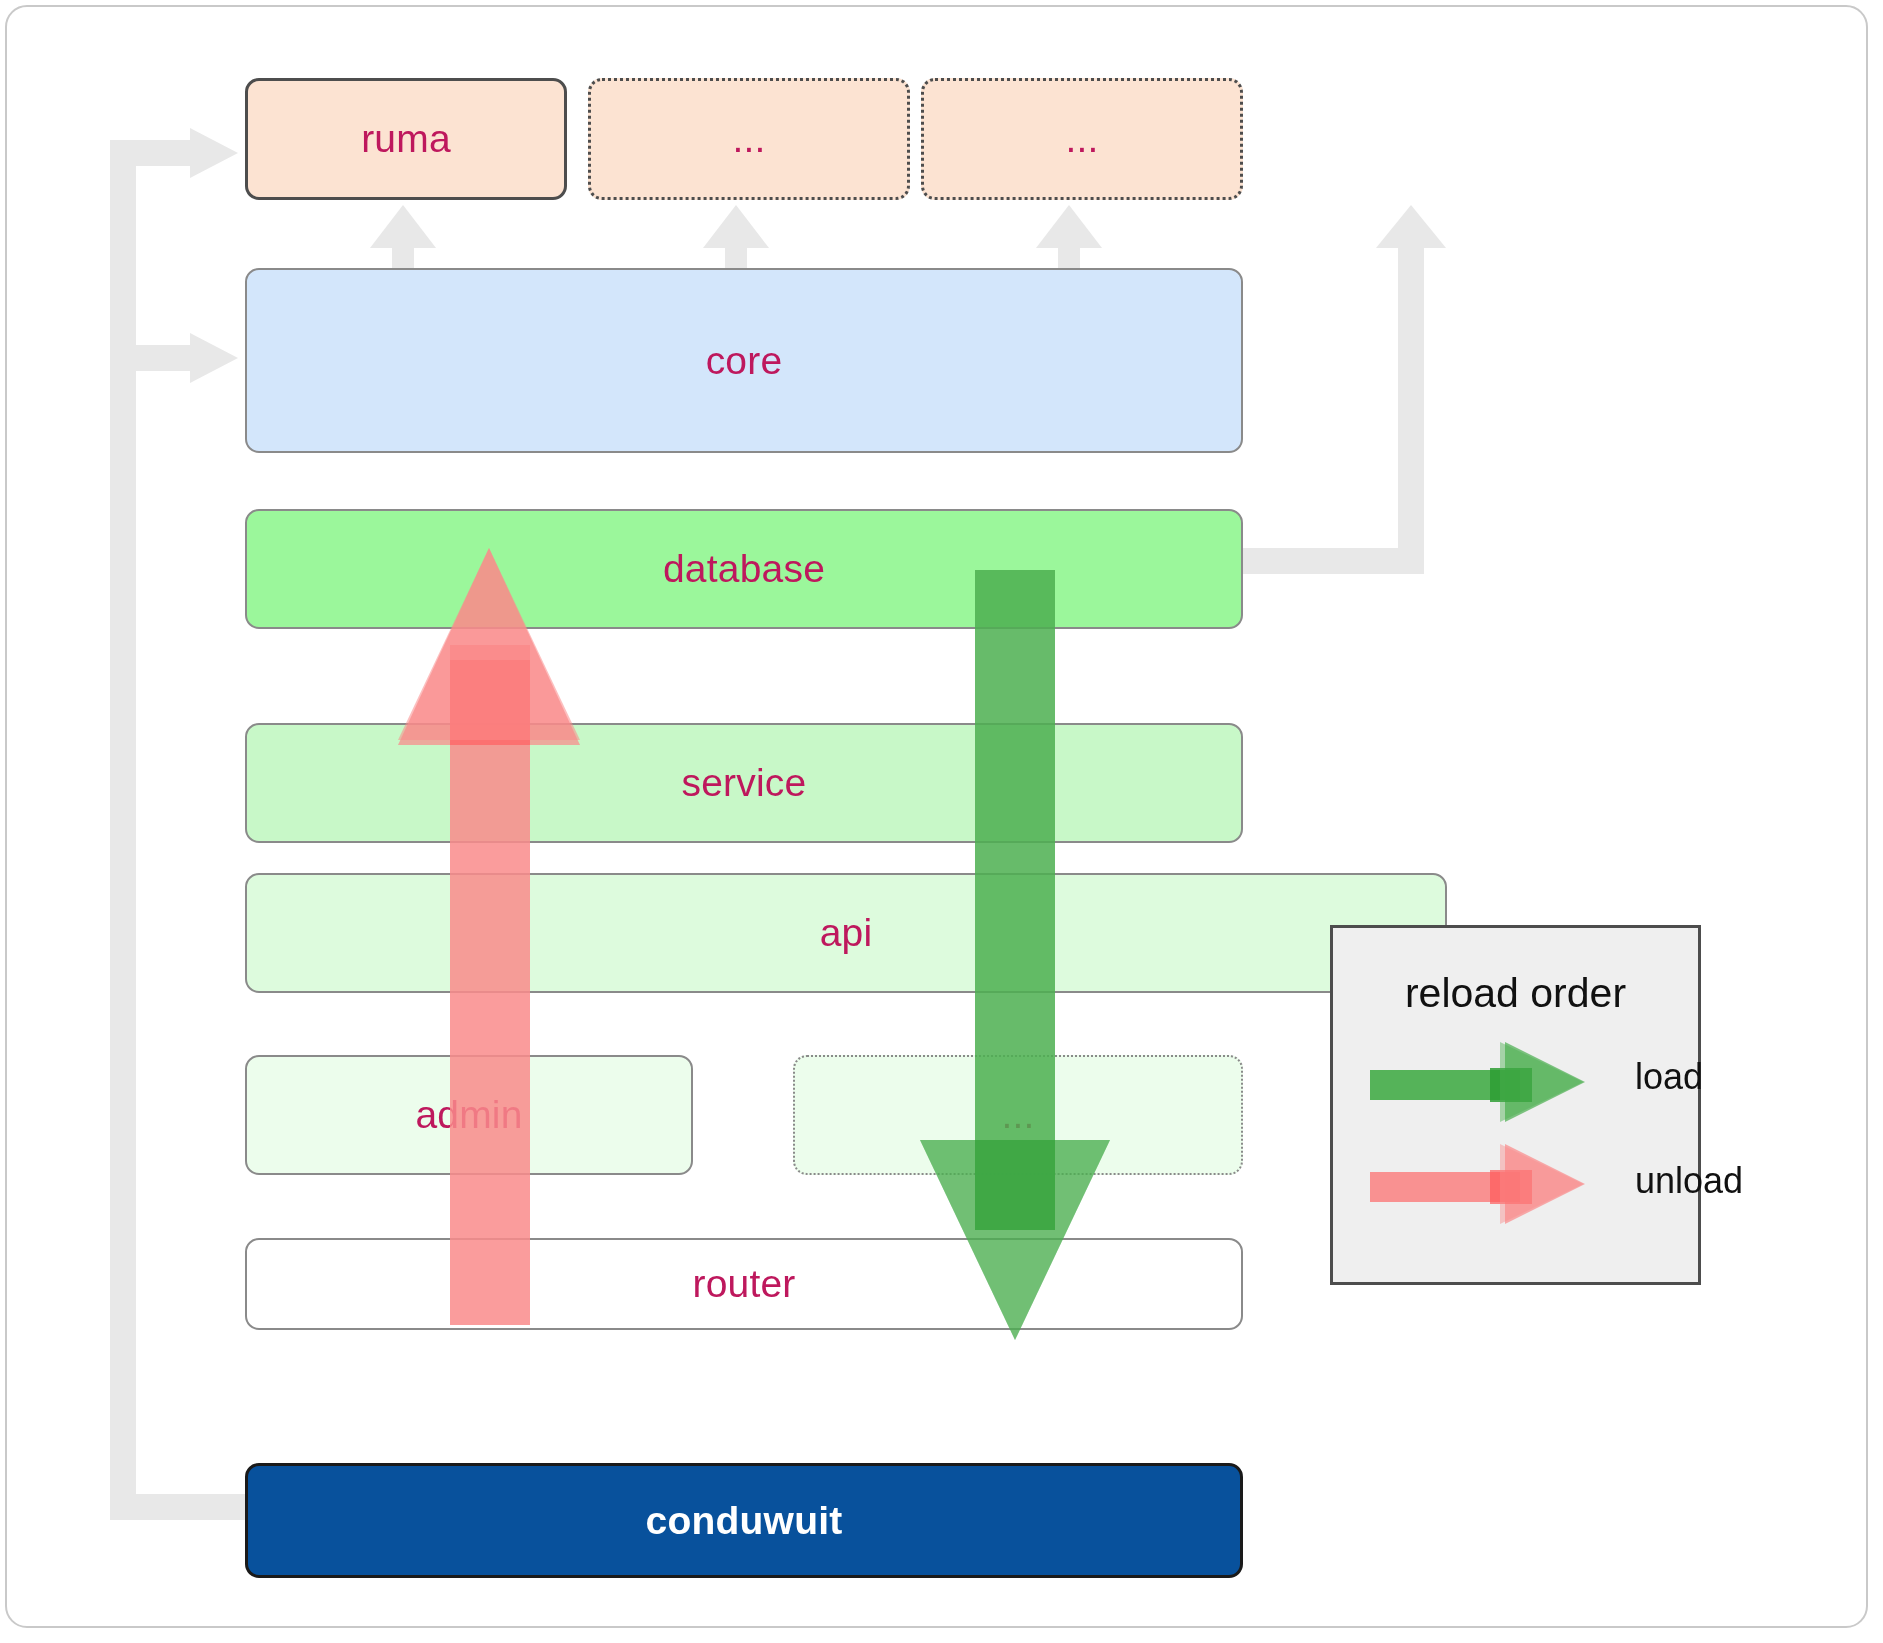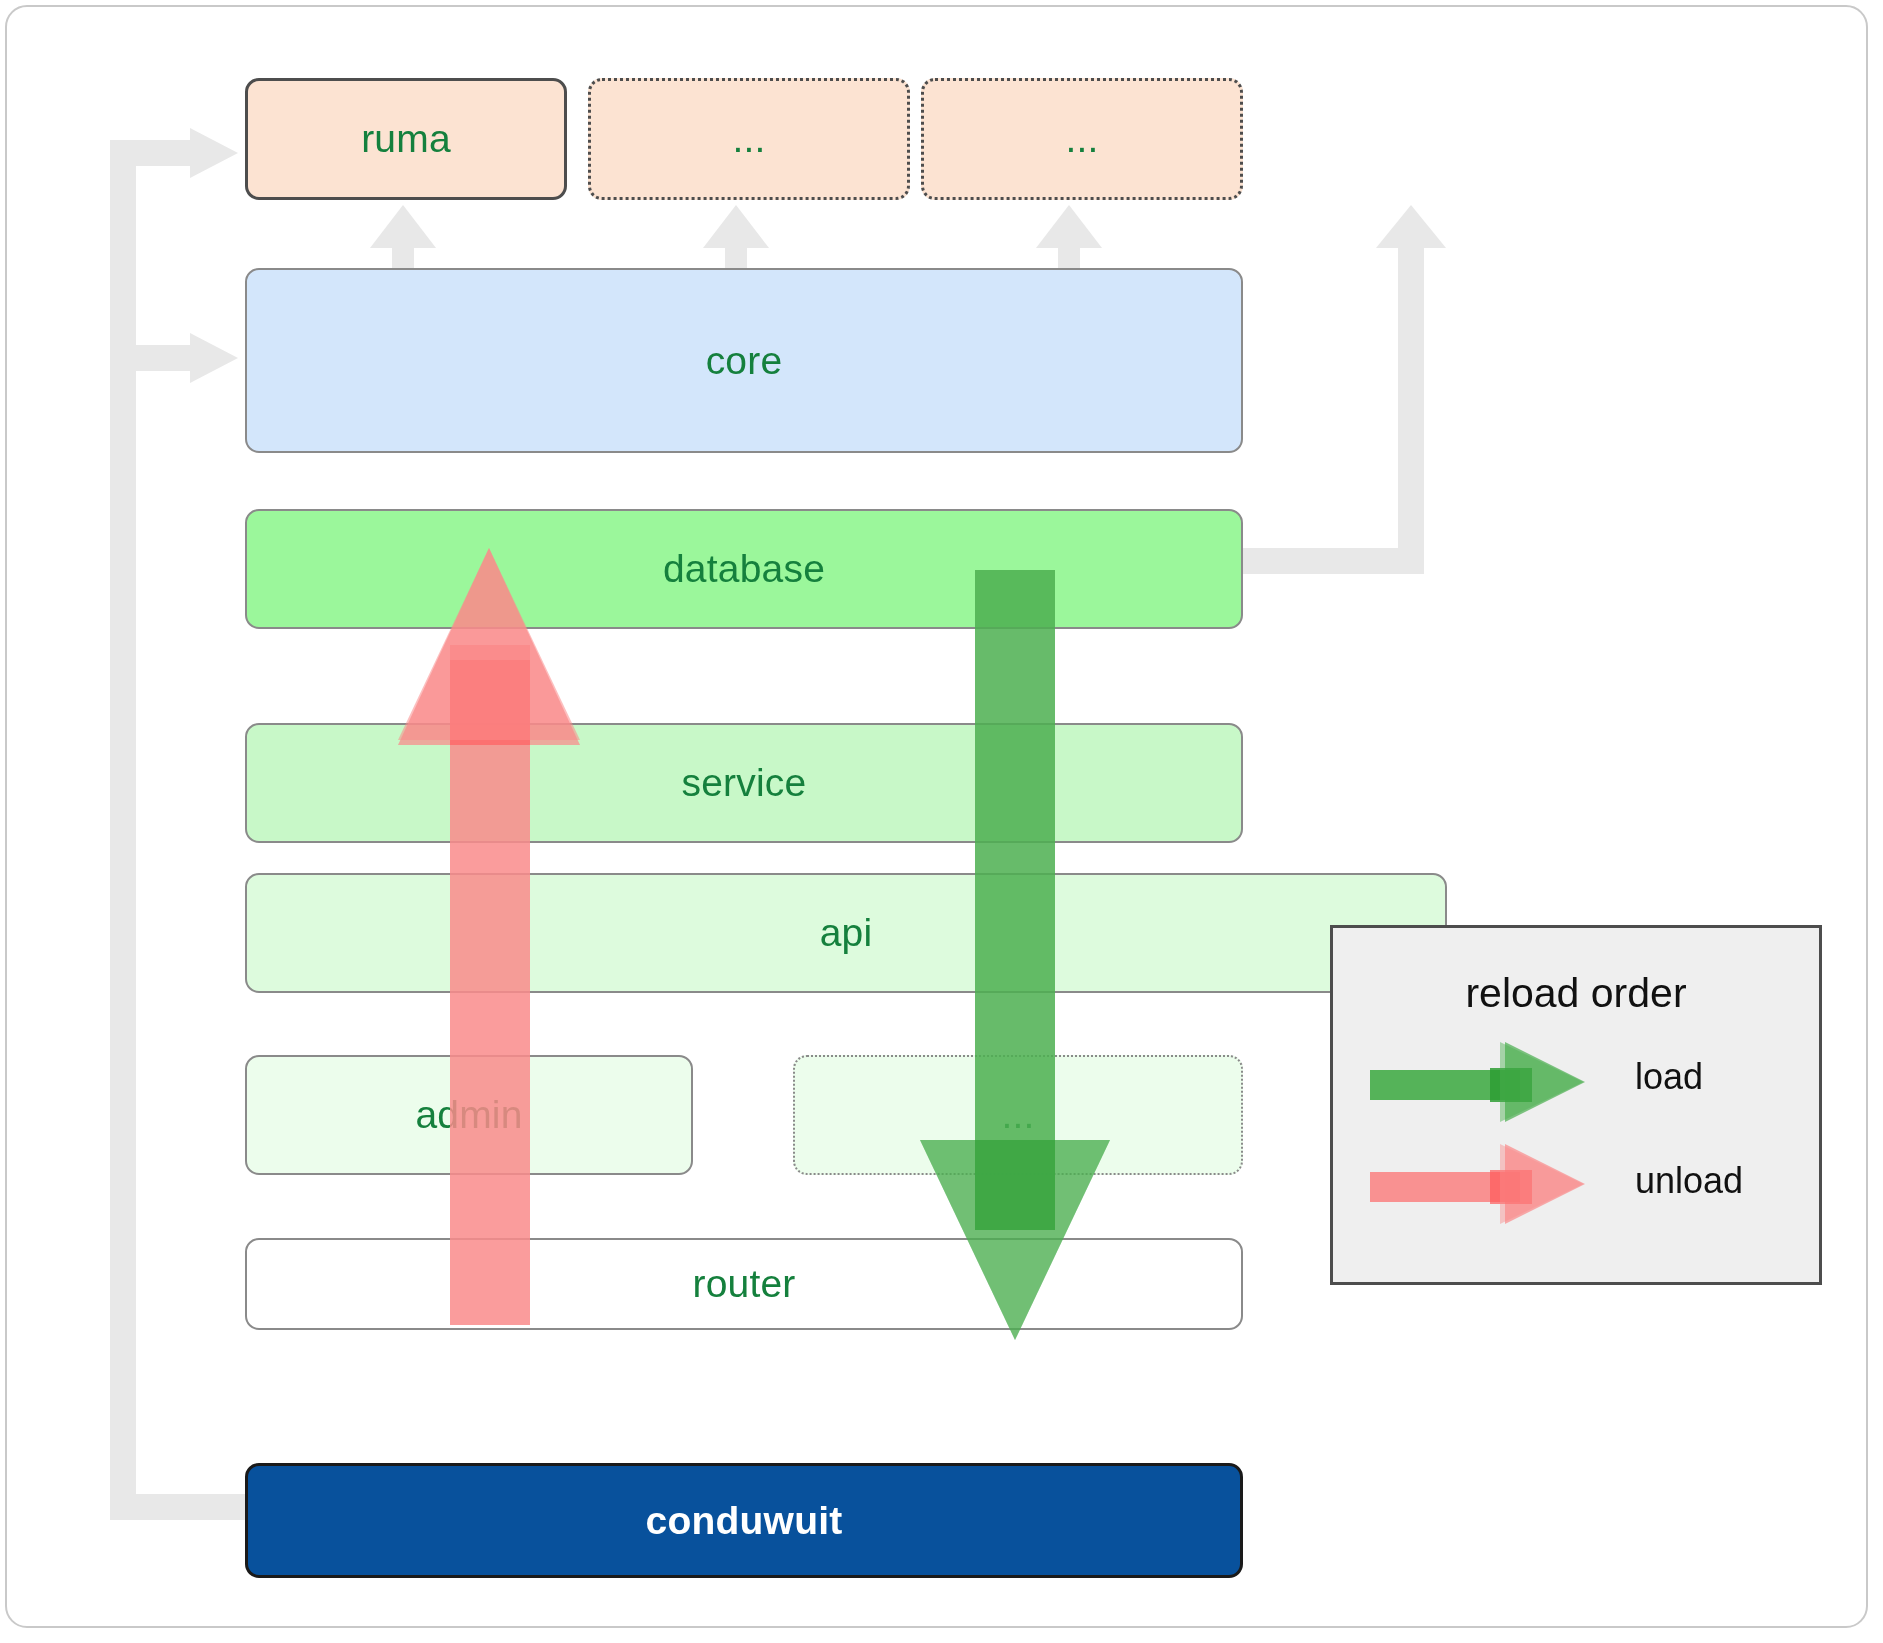--- a/index.html
+++ b/index.html
@@ -27,21 +27,21 @@
   }
 
   .node {
     position: absolute;
     box-sizing: border-box;
     display: flex;
     align-items: center;
     justify-content: center;
     border-radius: 14px;
     font-size: 39px;
-    color: #15803d;
+    color: #be185d;
     letter-spacing: 0.2px;
     z-index: 6;
   }
 
   
   .dep {
     background: #fce3d2;
     border: 3px solid #4d4d4d;
   }
   .dep.dotted {
@@ -189,21 +189,21 @@
     </g>
 
     <g>
       <rect x="975" y="570" width="80" height="660" fill="#4caf50" opacity="0.85"></rect>
       <polygon points="920,1140 1110,1140 1015,1340" fill="#4caf50" opacity="0.62"></polygon>
       <polygon points="975,1140 1055,1140 1055,1230 975,1230" fill="#2e9e34" opacity="0.75"></polygon>
       <polygon points="920,1140 1110,1140 1015,1340" fill="#4caf50" opacity="0.45"></polygon>
     </g>
   </svg>
 
-  <div id="legend" style="left:1330px; top:925px; width:492px; height:360px;">
+  <div id="legend" style="left:1330px; top:925px; width:371px; height:360px;">
     <div id="legend-title">reload order</div>
     <div class="legend-label" style="left:302px; top:128px;">load</div>
     <div class="legend-label" style="left:302px; top:232px;">unload</div>
   </div>
 
   <svg class="overlay legend-art" viewBox="0 0 1883 1643">
 
     <g>
       <rect x="1370" y="1070" width="150" height="30" fill="#4caf50" opacity="0.95"></rect>
       <polygon points="1505,1042 1585,1082 1505,1122" fill="#4caf50" opacity="0.72"></polygon>

